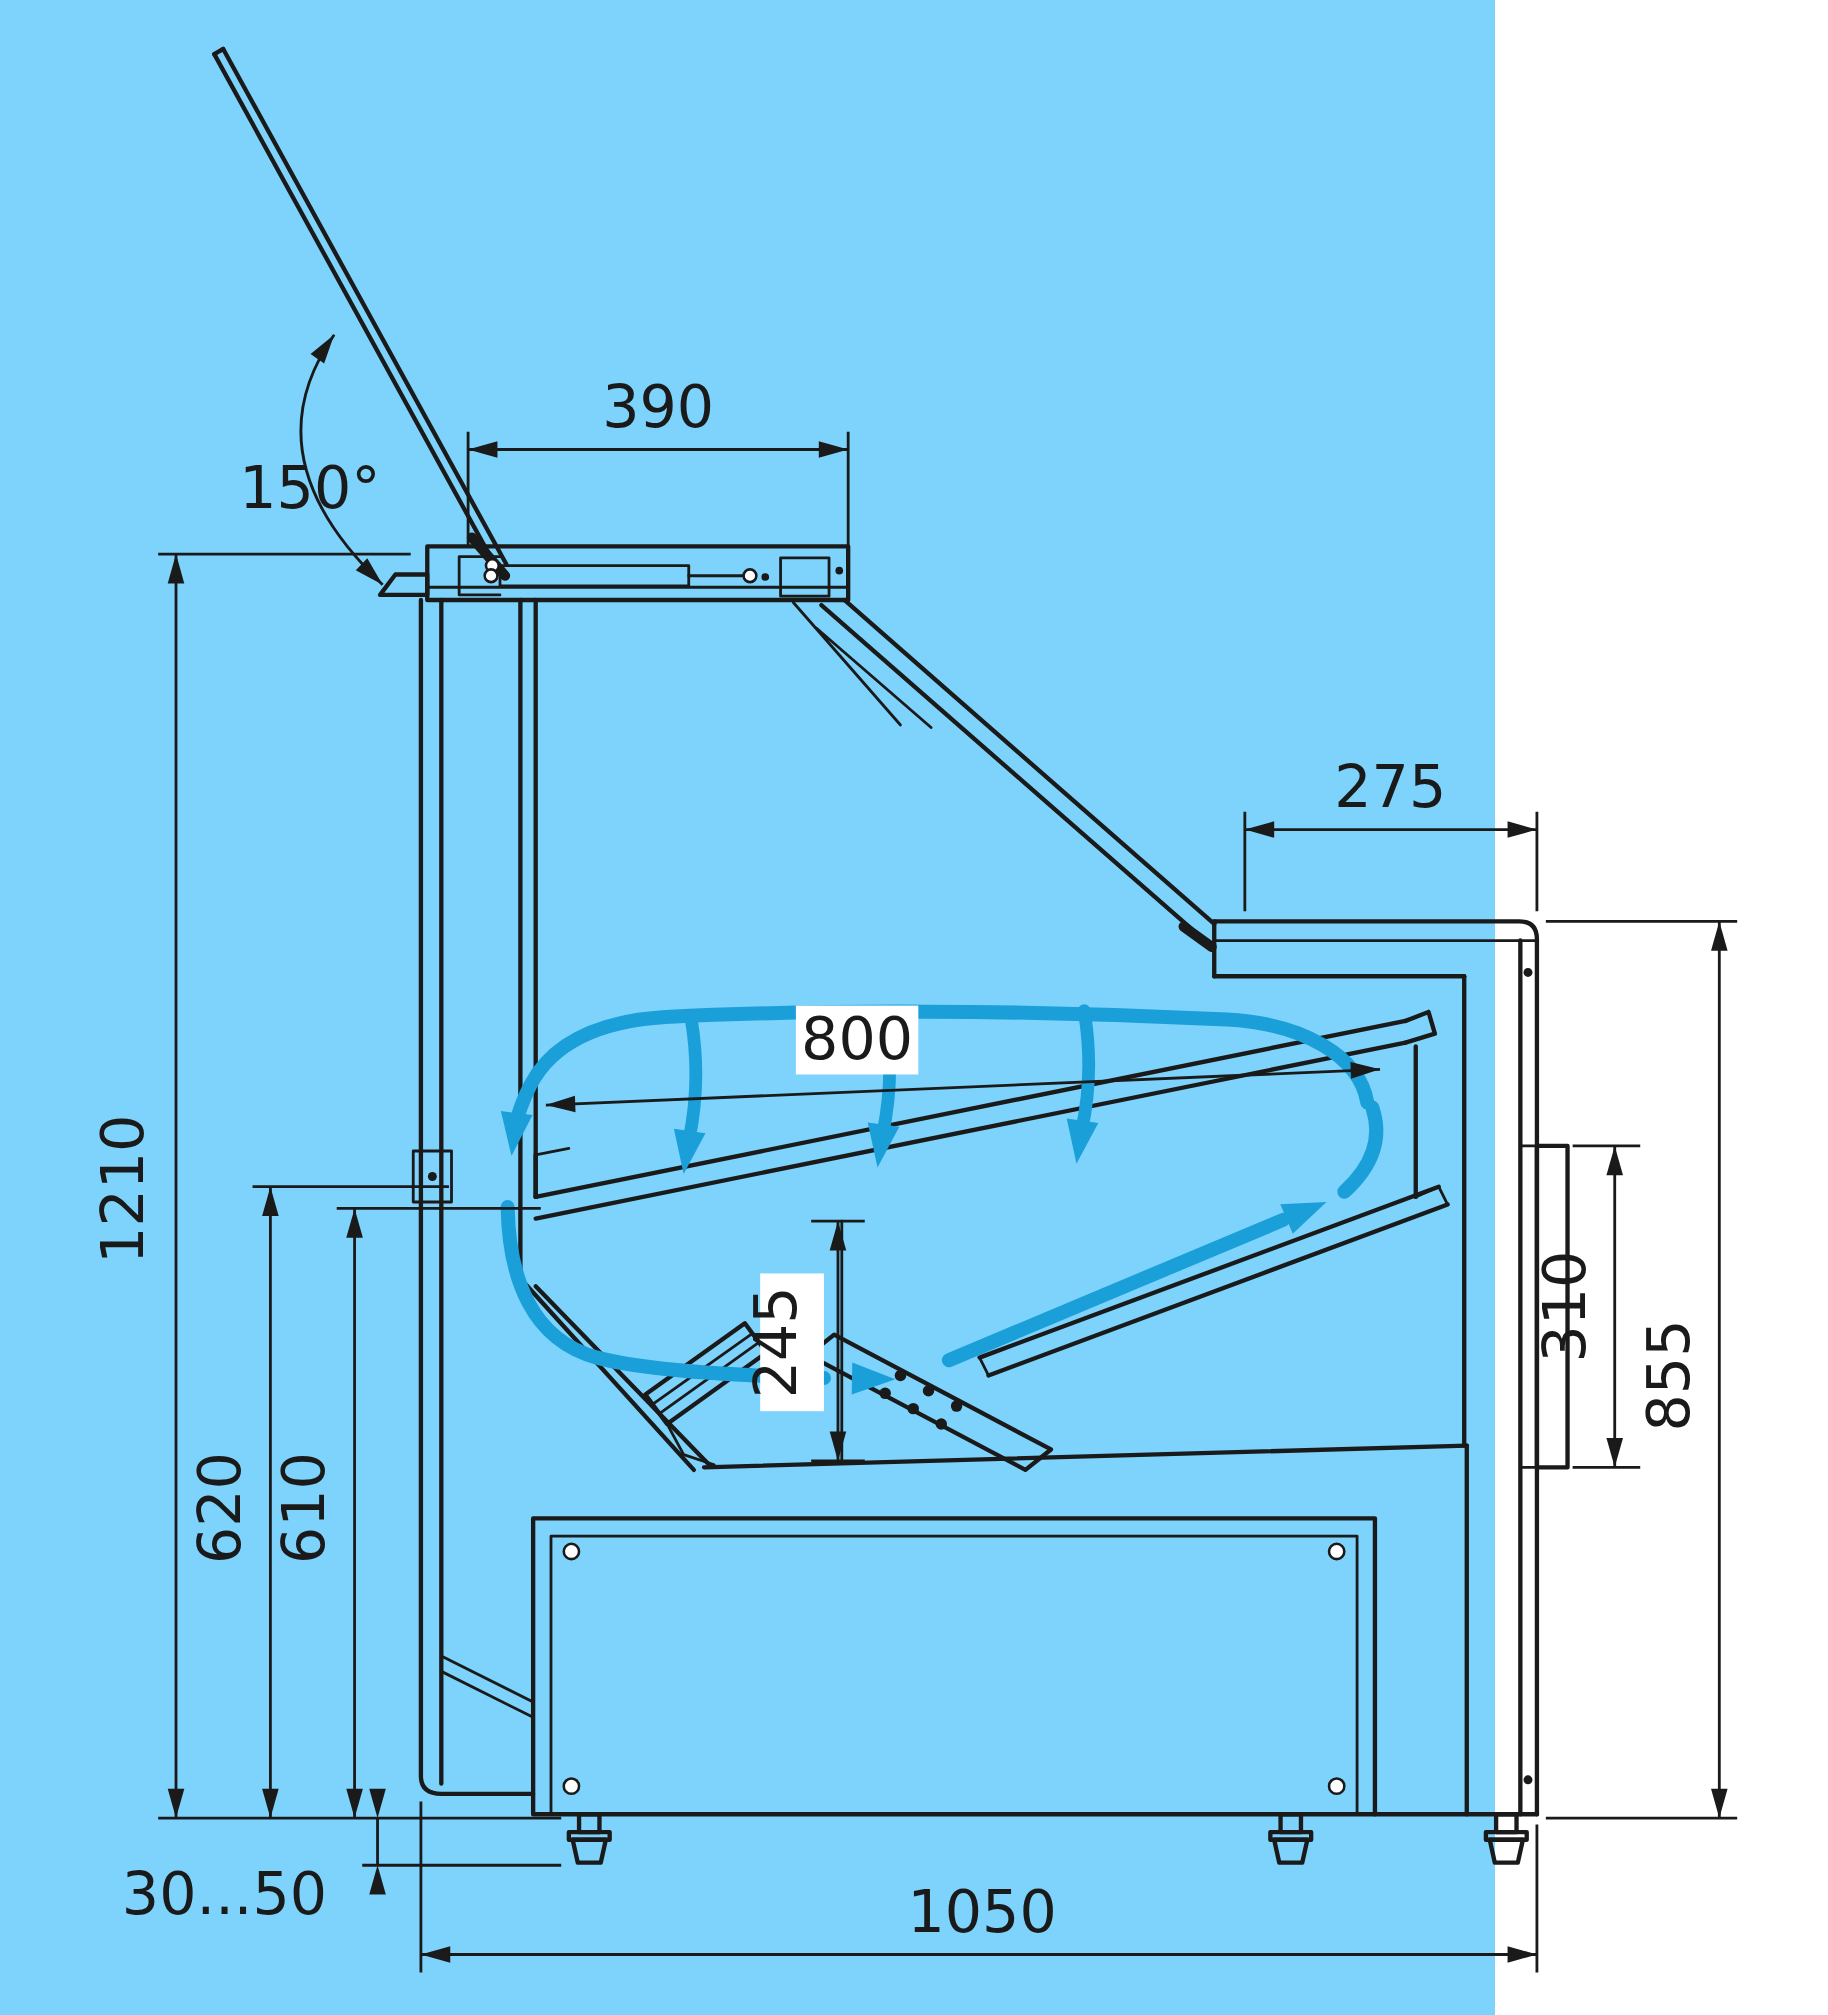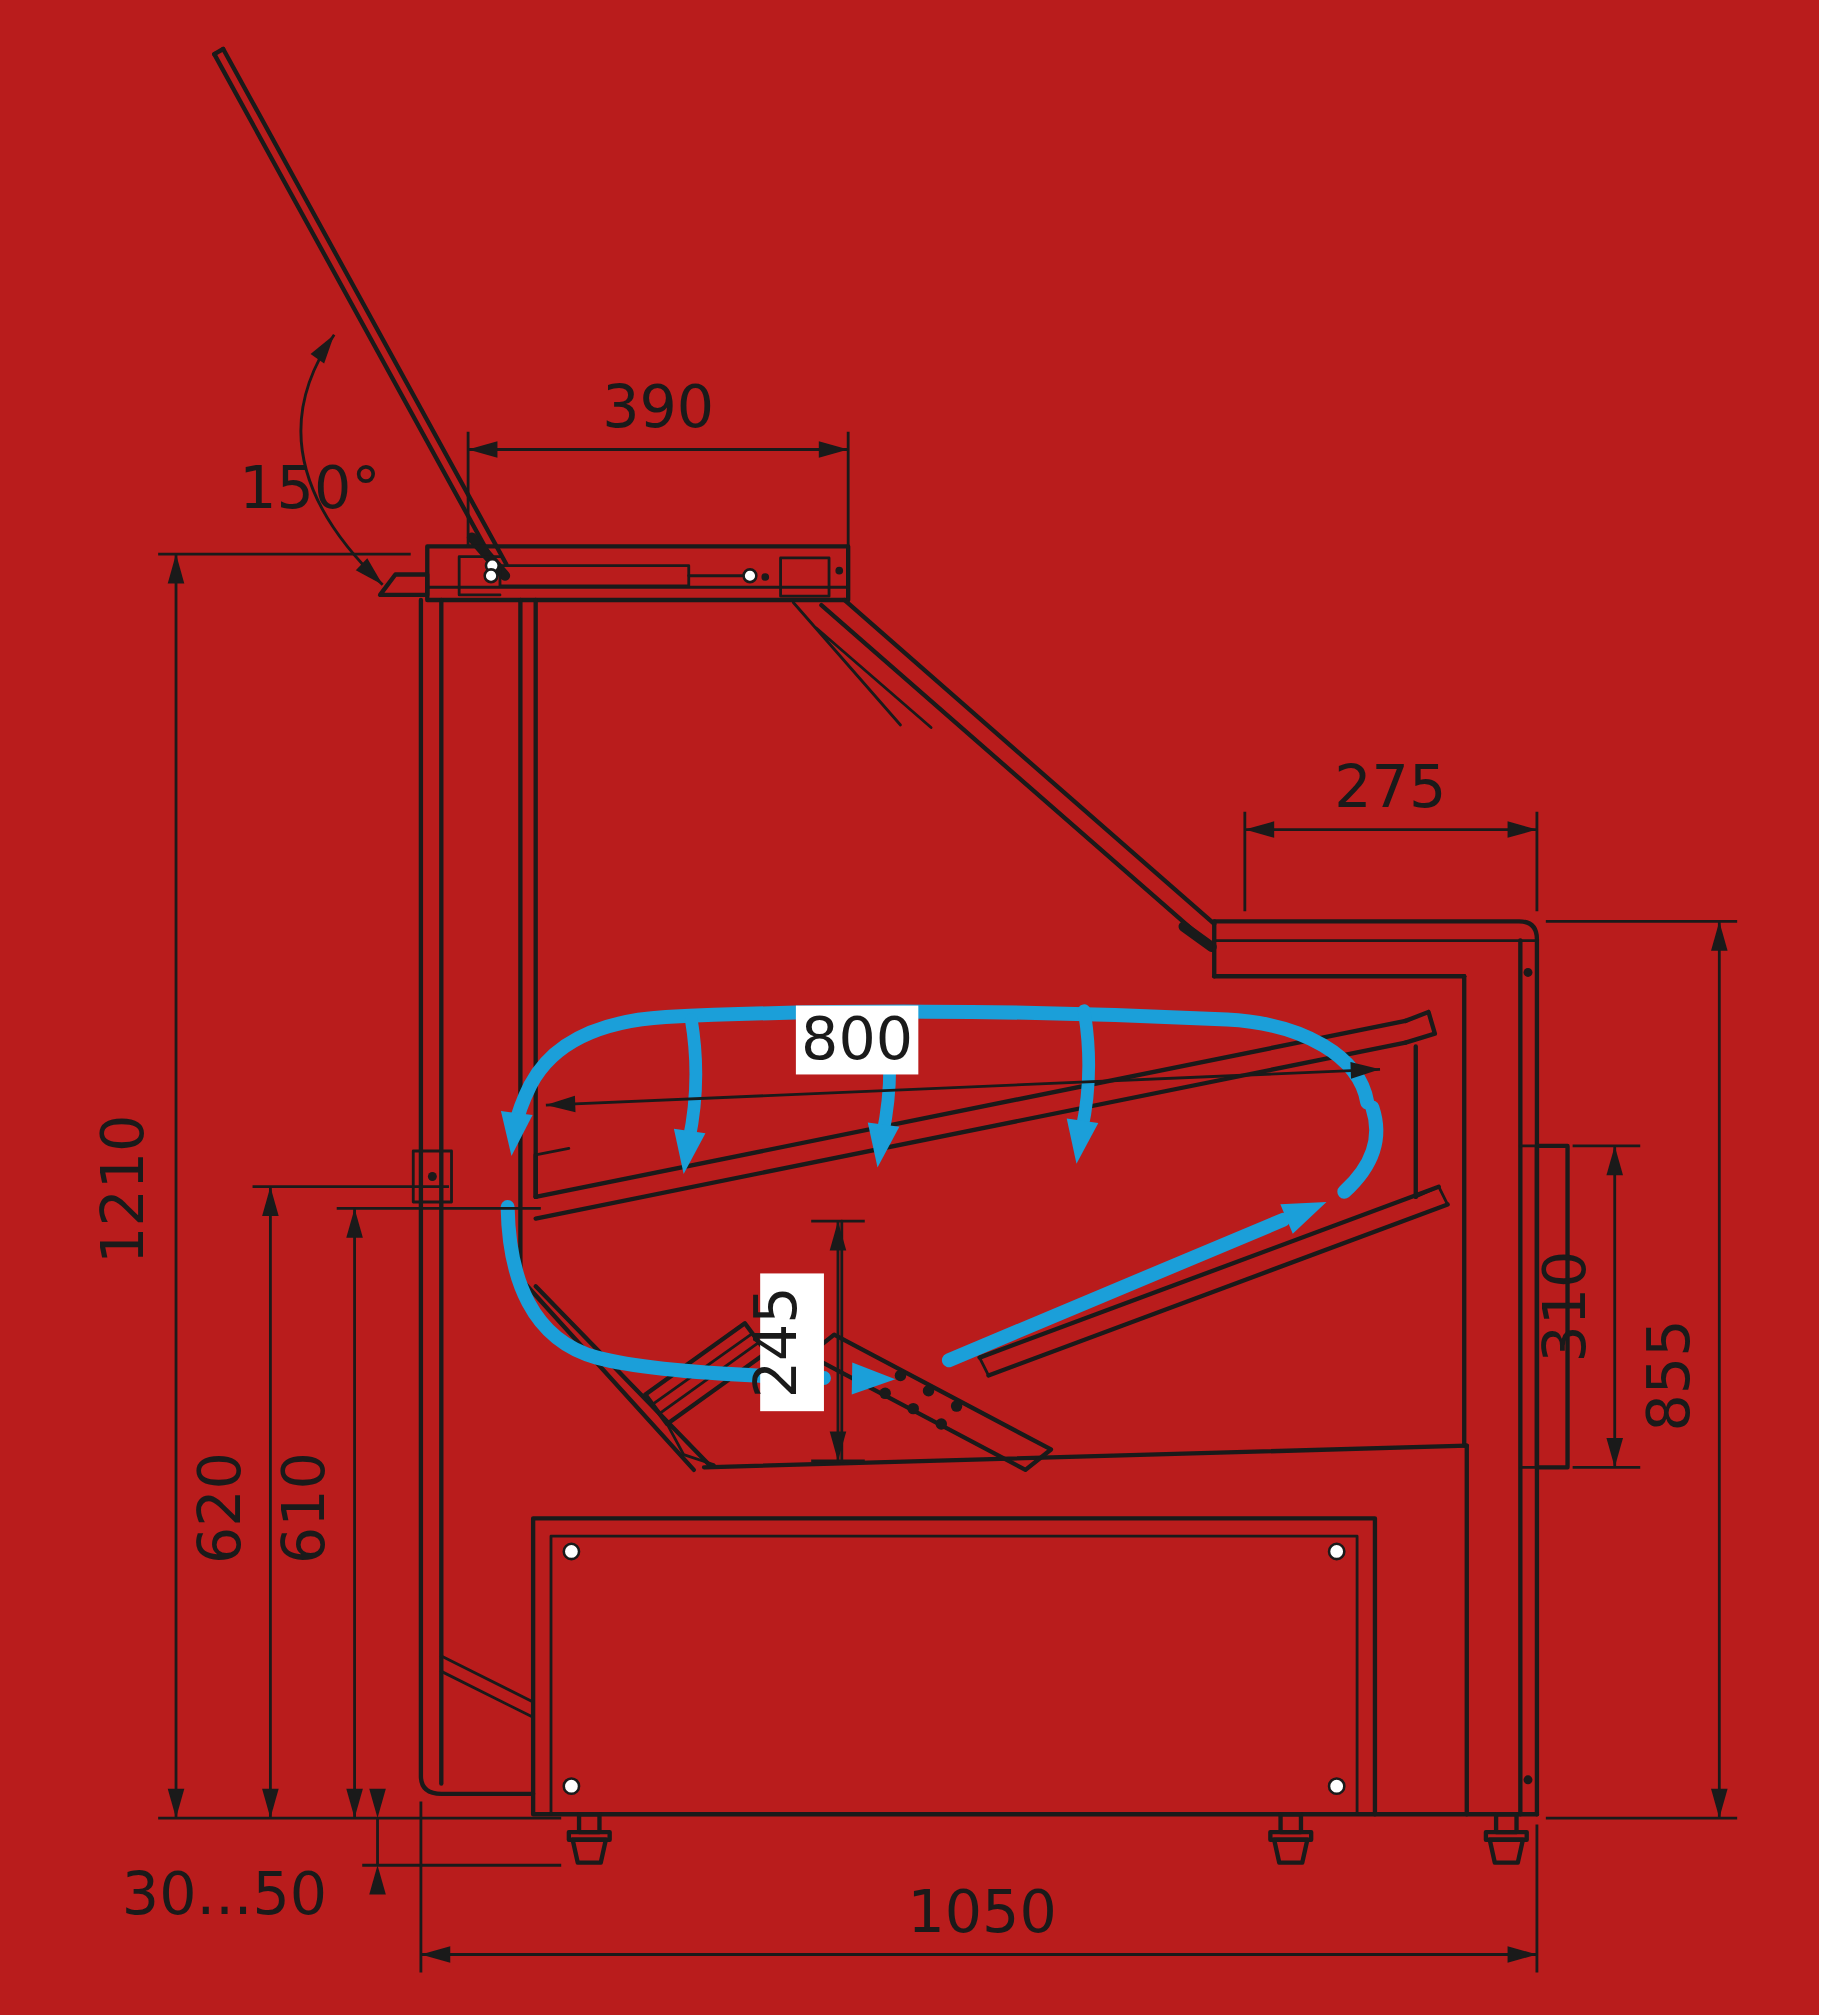--- a/index.html
+++ b/index.html
@@ -1,16 +1,16 @@
 <!DOCTYPE html>
 <html style="font-size:9.7px"><head>
 <meta charset="utf-8">
 <style>
   html,body{margin:0;padding:0;background:#ffffff;}
-  .page{width:1819px;height:2015px;background:#b91c1c;}
+  .page{width:1495px;height:2015px;background:#7dd3fc;}
   svg{display:block;}
   .ln{stroke:#1a1a1a;stroke-width:3.4;fill:none;stroke-linejoin:round;stroke-linecap:round;}
   .thin{stroke:#1a1a1a;stroke-width:2.2;fill:none;}
   .thick{stroke:#1a1a1a;stroke-width:8;fill:none;stroke-linecap:round;}
   .dim{stroke:#1a1a1a;stroke-width:2.2;fill:none;}
   .dot{fill:#1a1a1a;stroke:none;}
   .scr{stroke:#1a1a1a;stroke-width:2;fill:#ffffff;}
   .blue{fill:none;stroke-width:11;stroke-linecap:round;}
   .blue-thin{fill:none;stroke-width:10;stroke-linecap:round;}
   .lbl{font-family:"DejaVu Sans","Liberation Sans",sans-serif;font-size:46px;fill:#1a1a1a;}

